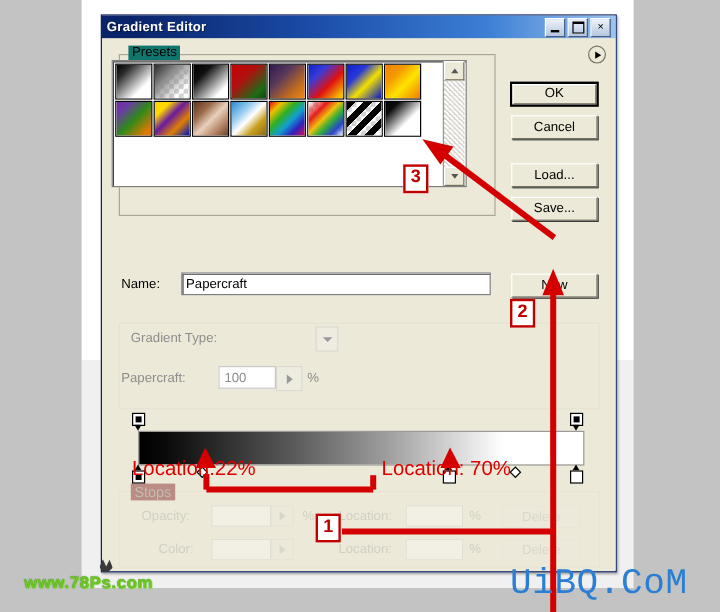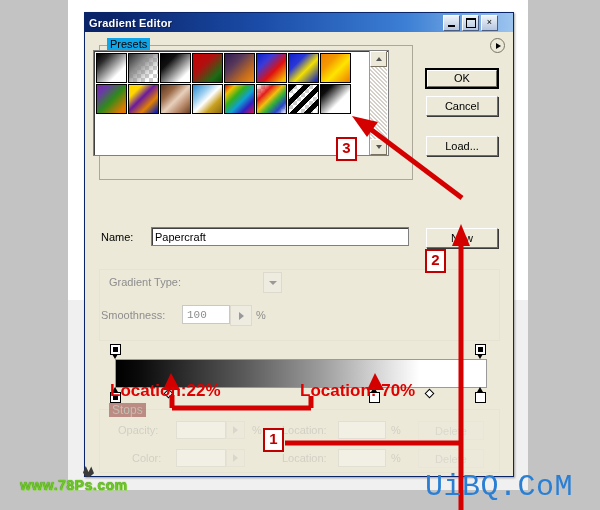--- a/index.html
+++ b/index.html
@@ -21,21 +21,21 @@
   #dialog{
     position:absolute;left:84px;top:12px;width:428px;height:463px;
     background:#ece9d8;
     border:1px solid #0a246a;
     box-shadow:1px 1px 2px rgba(0,0,0,.35);
   }
   #titlebar{
     height:19px;
     background:linear-gradient(to right,#0a246a 0%,#0a246a 6%,#1a4ba6 40%,#3c7fd4 75%,#9cc4ef 100%);
     display:flex;align-items:center;
-    padding:0 15px 0 4px;
+    padding:0 4px 0 4px;
   }
   #title-text{
     color:#fff;font-size:11px;font-weight:bold;letter-spacing:.2px;flex:1;
     text-shadow:1px 1px 0 rgba(0,0,0,.35);
   }
   .tb-btn{
     width:15px;height:14px;margin-left:2px;
     background:linear-gradient(to bottom,#eef3fb,#b5c6de);
     border:1px solid #fff;border-right-color:#4a5e84;border-bottom-color:#4a5e84;
     display:flex;align-items:center;justify-content:center;
@@ -47,21 +47,21 @@
 
   #dialog-body{position:relative;width:100%;height:443px;background:#ece9d8;}
 
   
   #presets-group{
     position:absolute;left:14px;top:13px;width:312px;height:133px;
     border:1px solid #aca899;border-top-color:#aca899;
     background:#ece9d8;
   }
   #presets-legend{
-    position:absolute;left:22px;top:6px;background:#0ea5e9;padding:0 3px;
+    position:absolute;left:22px;top:6px;background:#0f766e;padding:0 3px;
     font-size:11px;color:#000;
   }
   #presets-arrow-btn{
     position:absolute;right:8px;top:6px;width:13px;height:13px;border-radius:50%;
     background:#ece9d8;border:1px solid #7a7364;
     display:flex;align-items:center;justify-content:center;
   }
   #presets-arrow-btn:after{
     content:"";width:0;height:0;border-left:5px solid #000;
     border-top:3.5px solid transparent;border-bottom:3.5px solid transparent;margin-left:2px;
@@ -144,21 +144,21 @@
   }
   #type-combo-btn{
     position:absolute;left:178px;top:240px;width:17px;height:19px;
     background:#eeebe0;border:1px solid #ddd9cd;display:flex;align-items:center;justify-content:center;
   }
   #type-combo-btn:after{content:"";width:0;height:0;border-left:4px solid transparent;border-right:4px solid transparent;border-top:4px solid #999;}
   #smooth-label{position:absolute;left:16px;top:277px;font-size:11px;color:#8d8d8d;}
   #smooth-input{
     position:absolute;left:97px;top:273px;width:48px;height:19px;
     background:#fff;border:1px solid #c8c8c8;font-size:11px;color:#8d8d8d;line-height:19px;
-    padding-left:4px;box-sizing:border-box;font-family:Liberation Mono, monospace;
+    padding-left:4px;box-sizing:border-box;
   }
   #smooth-btn{
     position:absolute;left:145px;top:273px;width:20px;height:19px;
     background:#eeebe0;border:1px solid #ddd9cd;display:flex;align-items:center;justify-content:center;
   }
   #smooth-btn:after{content:"";width:0;height:0;border-top:4px solid transparent;border-bottom:4px solid transparent;border-left:5px solid #999;}
   #smooth-pct{position:absolute;left:171px;top:277px;font-size:11px;color:#8d8d8d;}
 
   
   #ramp-wrap{position:absolute;left:16px;top:312px;width:396px;height:60px;}
@@ -203,21 +203,21 @@
   .fade-btn{position:absolute;height:19px;background:#eeebe0;border:1px solid #e4e1d6;font-size:11px;color:#b5b5b5;text-align:center;line-height:19px;box-sizing:border-box;}
 
   
   #annot{position:absolute;left:0;top:0;width:600px;height:510px;pointer-events:none;}
   .num-badge{
     position:absolute;border:2px solid #c00000;background:#fff;color:#c00000;
     font-weight:bold;font-size:15px;text-align:center;line-height:18px;width:17px;height:20px;
     font-family:"Liberation Sans",sans-serif;
   }
   .loc-text{
-    position:absolute;color:#e00000;font-weight:bold;font-size:17px;white-space:nowrap;
+    position:absolute;color:#e00000;font-weight:normal;font-size:17px;white-space:nowrap;
     font-family:"Liberation Sans",sans-serif;
   }
 
   
   #wm-left{
     position:absolute;left:20px;top:477px;font-size:14px;font-weight:bold;
     color:#6ec72a;letter-spacing:.5px;
     text-shadow:0 0 1px #2f6d0d, 1px 1px 0 #9ee060;
     font-family:"Liberation Sans",sans-serif;
   }
@@ -322,29 +322,30 @@
             <i></i>
           </div>
       </div>
     </div>
 
     <div class="btn" id="btn-cancel">Cancel</div>
     <div class="btn" id="btn-ok">
         <span class="inner">OK</span>
       </div>
     <div class="btn" id="btn-load">Load...</div>
+    <div class="btn" id="btn-save">Save...</div>
     <div class="btn" id="btn-new">New</div>
 
     <div id="name-label">Name:</div>
     <div id="name-input">Papercraft</div>
 
     <div id="type-group"></div>
     <div id="type-label">Gradient Type:</div>
     <div id="type-combo-btn"></div>
-    <div id="smooth-label">Smoothness:</div>
+    <div id="smooth-label">Papercraft:</div>
     <div id="smooth-input">100</div>
     <div id="smooth-btn"></div>
     <div id="smooth-pct">%</div>
 
     <div id="ramp-wrap">
       <div id="ramp" style="background: linear-gradient(to right, rgb(0, 0, 0) 0%, rgb(10, 10, 10) 6%, rgb(91, 91, 91) 35%, rgb(155, 155, 155) 55%, rgb(226, 226, 226) 74%, rgb(255, 255, 255) 82%, rgb(255, 255, 255) 100%);"></div>
 
       <div class="stop-top" style="left:9px;top:0;">
         <div class="house">
             <i></i>
@@ -422,17 +423,17 @@
   </g>
 
   <line x1="461" y1="300" x2="461" y2="380" stroke="#d40000" stroke-width="4"></line>
 </svg>
 
 <div class="num-badge" style="left:336px;top:137px;">3</div>
 <div class="num-badge" style="left:425px;top:249px;">2</div>
 <div class="num-badge" style="left:263px;top:428px;">1</div>
 
 <div class="loc-text" style="left:110px;top:381px;">Location:22%</div>
-<div class="loc-text" style="left:300px;top:381px;">Location: 70%</div>
+<div class="loc-text" style="left:318px;top:381px;">Location: 70%</div>
 
 <div id="wm-left-dot"></div>
 <div id="wm-left">www.78Ps.com</div>
 <div id="wm-right">UiBQ.CoM</div>
 
 </body></html>

